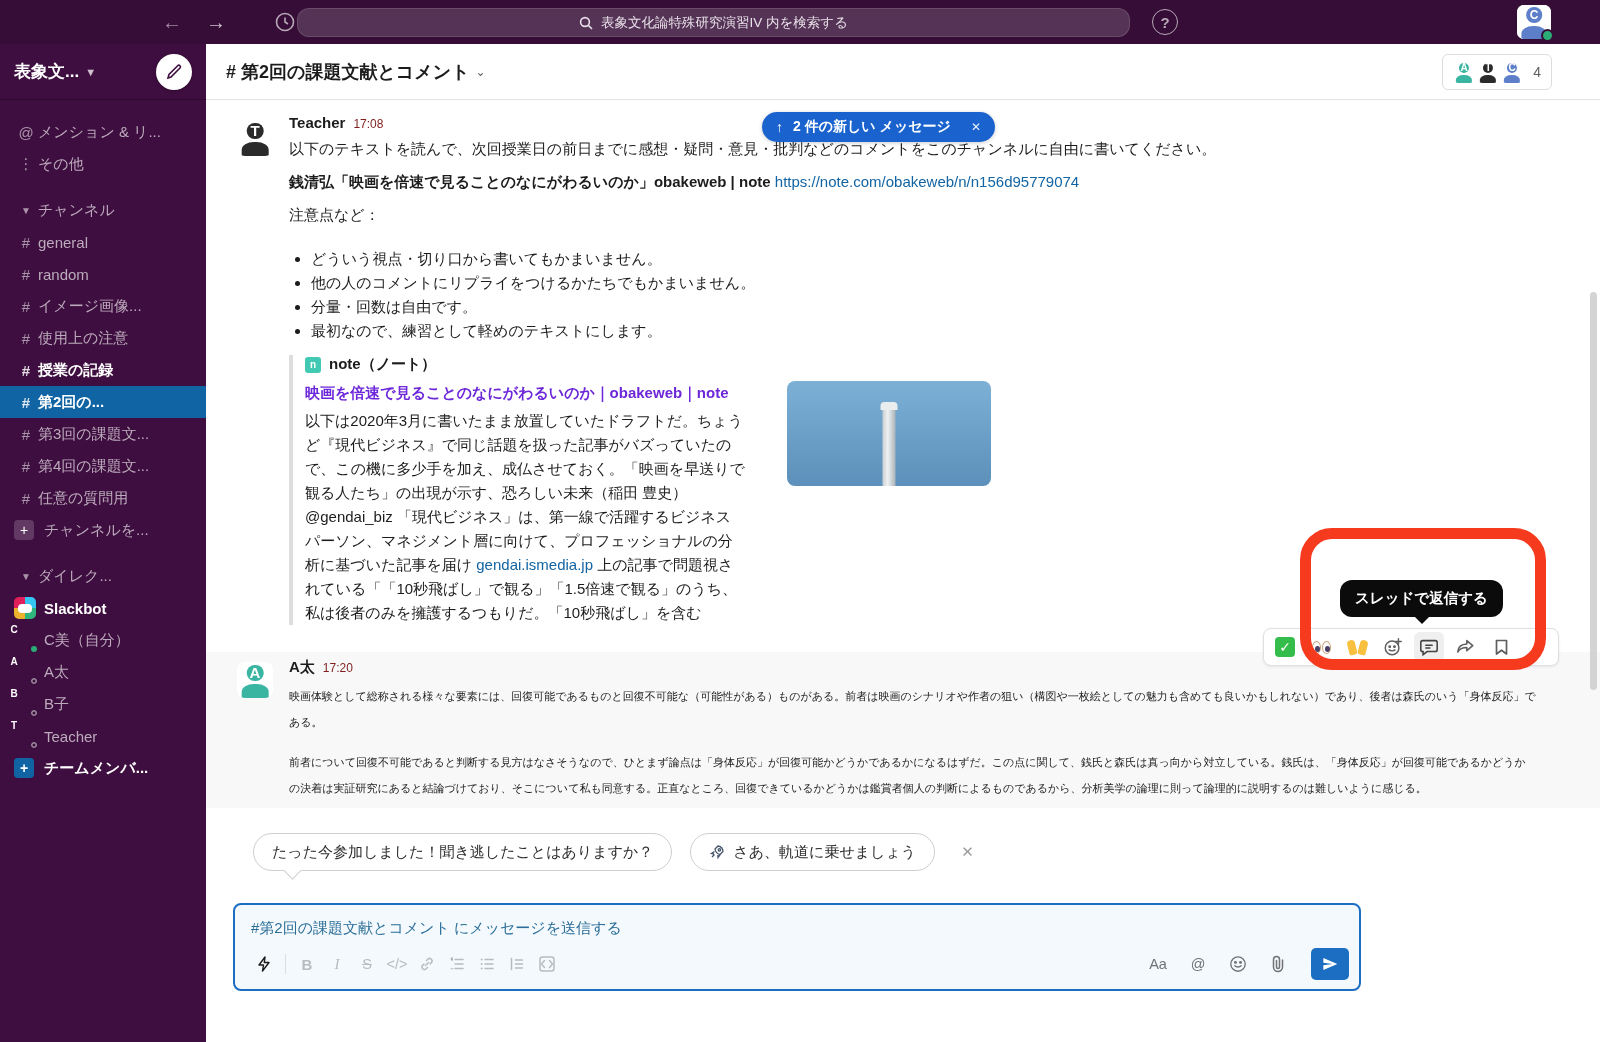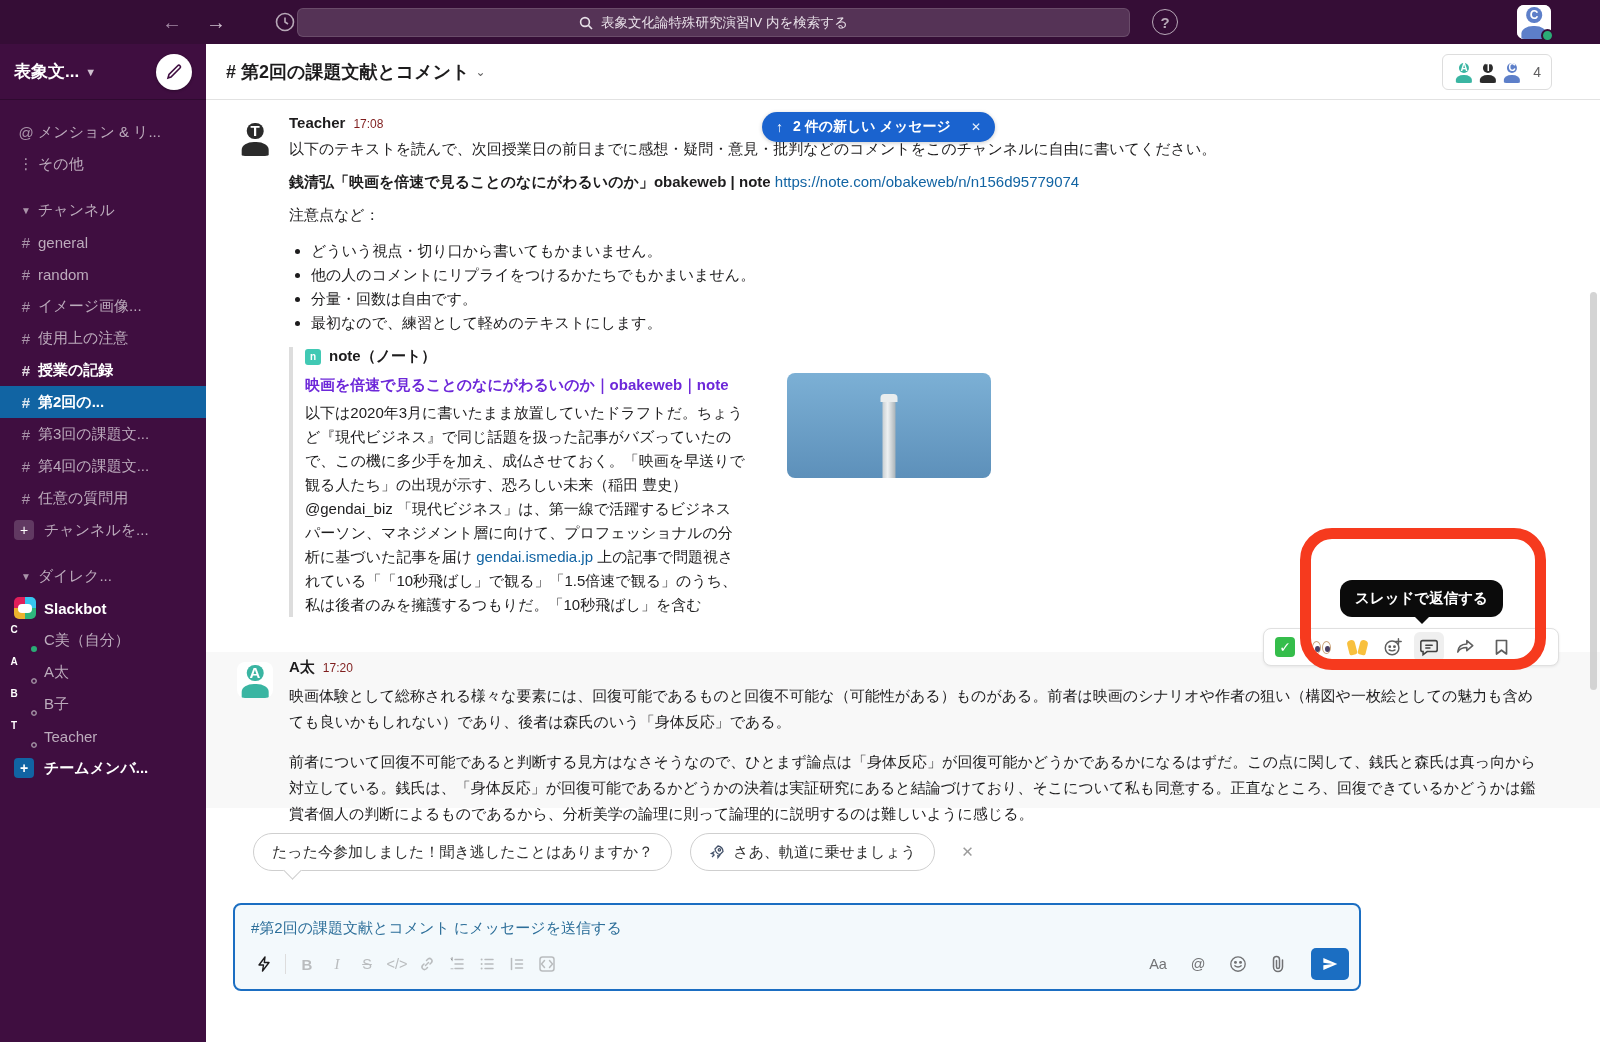--- a/index.html
+++ b/index.html
@@ -6,21 +6,21 @@
   html,body { width:1600px; height:1042px; }
   body { font-family:"Liberation Sans","DejaVu Sans",sans-serif; background:#fff; overflow:hidden; }
   .app { position:relative; width:1600px; height:1042px; background:#fff; }
 
   
   .topbar { position:absolute; left:0; top:0; width:1600px; height:44px; background:#350d36; display:flex; align-items:center; z-index:30; }
   .nav-arrows { position:absolute; left:162px; display:flex; align-items:center; gap:24px; }
   .nav-btn { color:#a58ba6; font-size:20px; cursor:pointer; line-height:1; }
   .nav-btn.fwd { color:#cfc0cf; }
   .history-btn { margin-left:24px; }
-  .searchbar { position:absolute; left:297px; top:8px; width:833px; height:29px; background:rgba(255,255,255,0.16); border:1px solid rgba(255,255,255,0.12); border-radius:6px; display:flex; align-items:center; justify-content:center; gap:8px; color:#e8e0e8; font-size:13.5px; cursor:text; }
+  .searchbar { position:absolute; left:297px; top:8px; width:833px; height:29px; background:rgba(255,255,255,0.16); border:1px solid rgba(255,255,255,0.12); border-radius:12px; display:flex; align-items:center; justify-content:center; gap:8px; color:#e8e0e8; font-size:13.5px; cursor:text; }
   .help-btn { position:absolute; left:1152px; top:9px; width:26px; height:26px; border:1.5px solid #b8a9b8; border-radius:50%; color:#b8a9b8; font-size:15px; font-weight:bold; display:flex; align-items:center; justify-content:center; cursor:pointer; }
   .topbar-avatar { position:absolute; left:1517px; top:5px; width:34px; height:34px; border-radius:7px; background:#fff; overflow:visible; cursor:pointer; }
   .topbar-avatar .pavatar { width:34px; height:34px; border-radius:7px; }
   .presence-dot { position:absolute; right:-3px; bottom:-3px; width:13px; height:13px; border-radius:50%; background:#2bac76; border:2.5px solid #350d36; }
 
   
   .pavatar { position:relative; background:#fff; overflow:hidden; border-radius:6px; }
   .pavatar .phead { position:absolute; top:7%; left:50%; transform:translateX(-50%); width:46%; height:46%; border-radius:50%; background:var(--c,#999); color:#fff; display:flex; align-items:center; justify-content:center; font-weight:bold; }
   .pavatar .pbody { position:absolute; bottom:-10%; left:50%; transform:translateX(-50%); width:74%; height:48%; border-radius:46% 46% 10% 10%; background:var(--c,#999); }
 
@@ -69,38 +69,38 @@
   .msg-ava { position:absolute; left:31px; top:6px; width:36px; height:36px; }
   .msg-ava .pavatar { width:36px; height:36px; border-radius:8px; font-size:15px; }
   .msg-body { margin-left:52px; }
   .msg-head { display:flex; align-items:baseline; gap:8px; }
   .msg-user { font-weight:bold; font-size:15px; color:#1d1c1d; cursor:pointer; }
   .msg-time { font-size:12px; color:#7f1d1d; }
   .msg-line { font-size:15px; color:#1d1c1d; line-height:24px; margin-top:6px; }
   .msg-line.ref { margin-top:9px; font-weight:bold; }
   .a-link { color:#1264a3; cursor:pointer; font-weight:normal; }
   .notes-label { margin-top:9px; }
-  ul.bullets { margin:12px 0 0 22px; list-style:disc; }
+  ul.bullets { margin:20px 0 0 22px; list-style:disc; }
   ul.bullets li { font-size:15px; color:#1d1c1d; line-height:24px; }
 
   
   .card { display:flex; margin-top:12px; border-left:4px solid #dddddd; padding-left:12px; }
   .card-texts { width:440px; }
   .card-provider { display:flex; align-items:center; gap:8px; font-size:15px; font-weight:bold; color:#1d1c1d; }
   .note-ico { width:16px; height:16px; border-radius:3px; background:#41c9b4; color:#fff; font-size:10px; font-weight:bold; display:flex; align-items:center; justify-content:center; }
   .card-title { margin-top:6px; font-size:15px; font-weight:bold; color:#6d28d9; line-height:25px; cursor:pointer; }
   .card-desc { margin-top:4px; font-size:15px; color:#1d1c1d; line-height:24px; }
   .card-thumb { margin-left:42px; margin-top:26px; width:204px; height:105px; border-radius:8px; background:linear-gradient(180deg,#7cb0d5 0%,#5d90ba 100%); position:relative; overflow:hidden; cursor:pointer; flex:0 0 204px; }
   .tower { position:absolute; left:50%; transform:translateX(-50%); top:28px; bottom:0; width:13px; background:linear-gradient(90deg,#c9cfd2,#eef1f2 40%,#aab3b8); }
   .tower::before { content:""; position:absolute; left:-2px; top:-7px; width:17px; height:8px; border-radius:4px 4px 0 0; background:#e9edee; }
 
   
   .atai-block { top:552px; height:156px; background:#f8f8f8; padding:6px 64px 0 31px; }
   .atai-block .msg-ava { top:10px; }
-  .msg-para { font-size:15px; color:#1d1c1d; line-height:26px; margin-top:6px; }
+  .msg-para { font-size:11px; color:#1d1c1d; line-height:26px; margin-top:6px; }
   .msg-para + .msg-para { margin-top:14px; }
 
   
   .hover-toolbar { position:absolute; left:1057px; top:528px; height:38px; background:#fff; border:1px solid #e0e0e0; border-radius:8px; display:flex; align-items:center; padding:0 6px; gap:6px; z-index:18; box-shadow:0 1px 3px rgba(0,0,0,.08); }
   .tb-btn { width:30px; height:30px; display:flex; align-items:center; justify-content:center; border-radius:6px; cursor:pointer; }
   .tb-btn.hovered { background:#efefef; }
   .check-emoji { width:20px; height:20px; border-radius:4px; background:#35bd4b; color:#fff; font-size:14px; font-weight:bold; display:flex; align-items:center; justify-content:center; }
   .eyes-emoji { display:flex; gap:1px; }
   .eyes-emoji i { width:9px; height:13px; border-radius:50%; background:#fff; border:1px solid #c9a27a; position:relative; display:block; }
   .eyes-emoji i::after { content:""; position:absolute; left:2px; top:4px; width:5px; height:6px; border-radius:50%; background:#4a3f63; }

